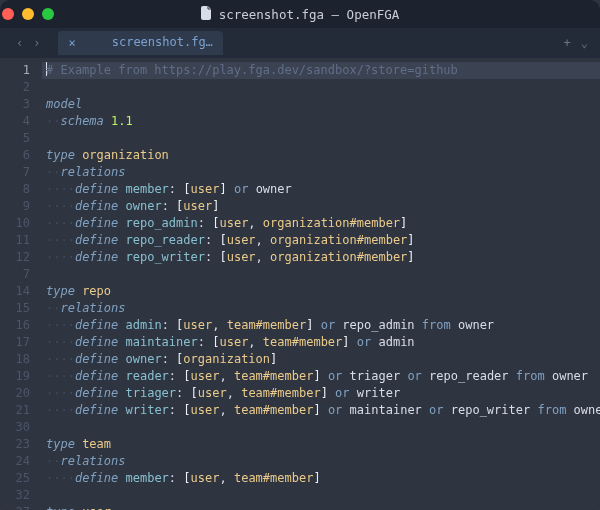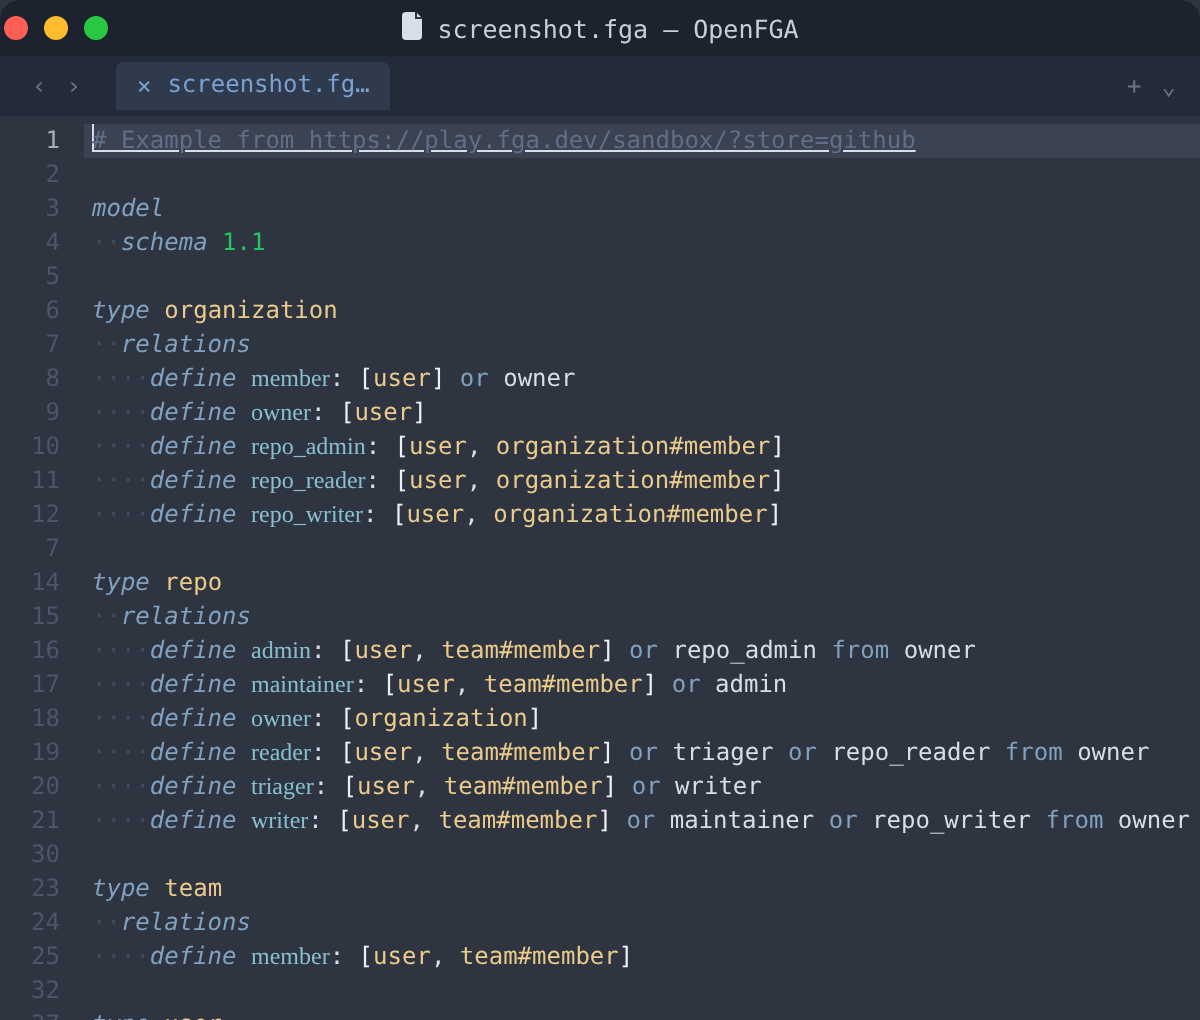--- a/index.html
+++ b/index.html
@@ -51,21 +51,21 @@
     display: flex; align-items: center; gap: 8px;
     background: #303a4d;
     height: 24px;
     padding: 0 10px;
     border-radius: 4px 4px 0 0;
     margin-left: 6px;
     color: #7aa2d1;
     font-size: 12px;
   }
   .tab .tab-close { color: #7aa2d1; }
-  .tab .tab-label { position: relative; top: -1px; }
+  .tab .tab-label { position: relative; top: -1px; margin-left: 28px; }
   .tabbar .spacer { flex: 1; }
   .tab-actions { display: flex; gap: 10px; padding: 0 8px; color: #6b7486; }
 
   .editor {
     flex: 1;
     display: flex;
     background: #2e3440;
     overflow: hidden;
   }
   .gutter {
@@ -84,36 +84,36 @@
   .code {
     flex: 1;
     padding: 4px 0;
     white-space: pre;
     overflow: hidden;
   }
   .line {
     height: 17px; line-height: 17px;
     padding-left: 4px;
   }
-  .line.hl { background: #3b4252; text-decoration: underline; }
+  .line.hl { background: #3b4252; }
   .cursor {
     display: inline-block;
     width: 1px; height: 14px;
     background: #d8dee9;
     vertical-align: -2px;
     margin-right: -1px;
   }
 
   
   .c-comment { color: #616e88; }
   .c-ws      { color: #434c5e; }
   .c-kw      { color: #81a1c1; font-style: italic; }     
   .c-type    { color: #ebcb8b; }                          
-  .c-num     { color: #22c55e; }
-  .c-rel     { color: #88c0d0; font-family: Liberation Serif, serif; }                          
+  .c-num     { color: #bef264; }
+  .c-rel     { color: #88c0d0; }                          
   .c-op      { color: #81a1c1; text-align: center; }                          
   .c-plain   { color: #d8dee9; }
   .c-brace   { color: #eceff4; }
 </style>
 </head>
 <body>
 
 <div class="window">
 
   <div class="titlebar">

